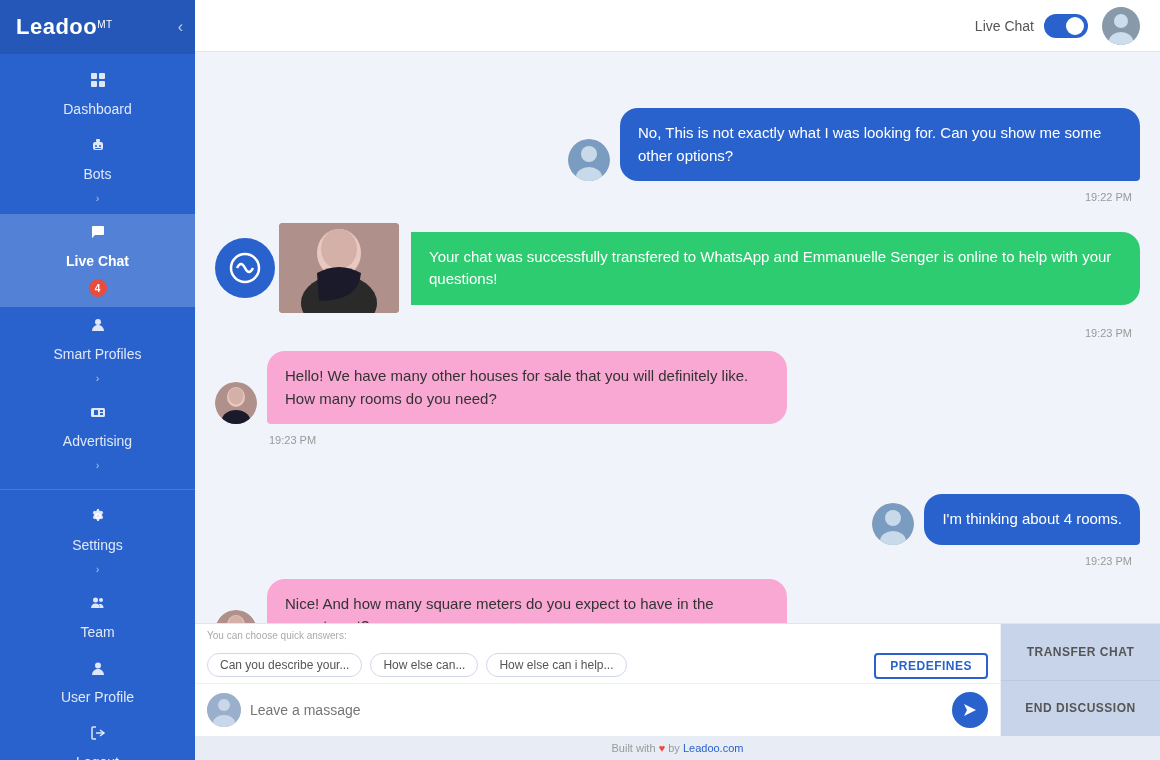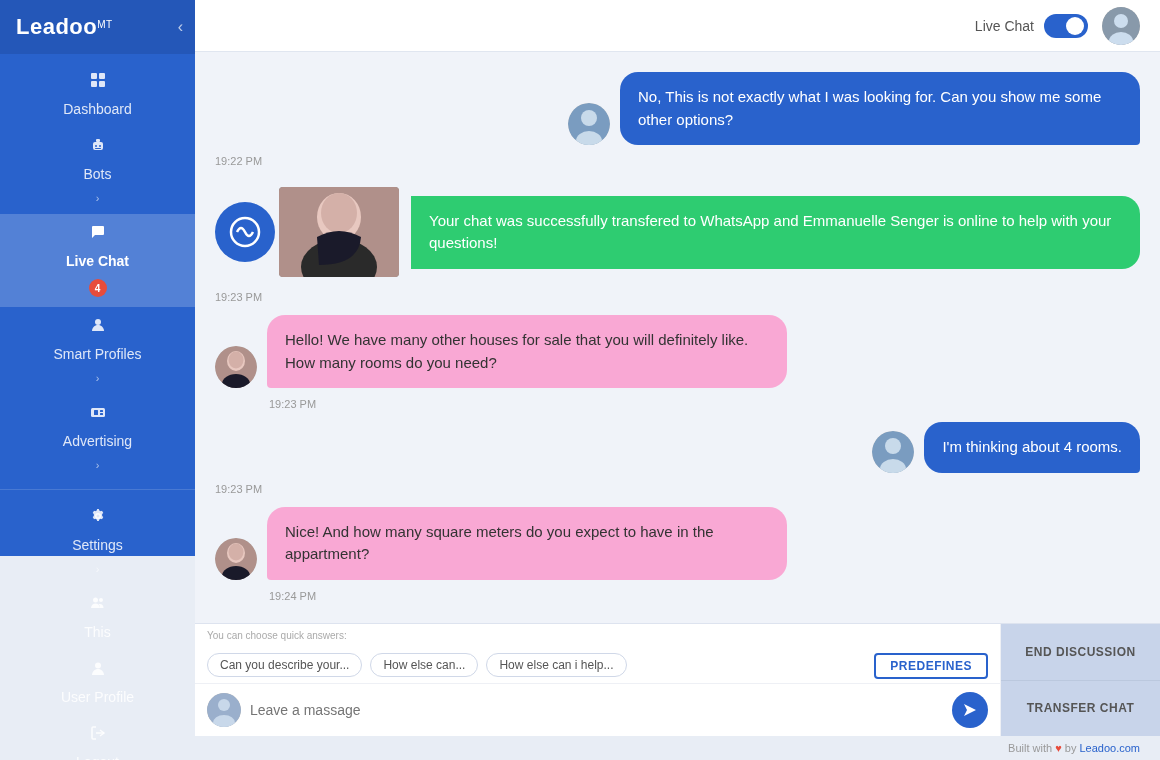--- a/index.html
+++ b/index.html
@@ -3,21 +3,21 @@
   <meta charset="utf-8">
   <style>
     * { margin: 0; padding: 0; box-sizing: border-box; }
     body { font-family: 'Segoe UI', Arial, sans-serif; background: #e8edf5; width: 1160px; height: 760px; overflow: hidden; display: flex; }
 
     
     .sidebar {
       width: 195px;
       min-width: 195px;
       background: #2962cc;
-      height: 556px;
+      height: 760px;
       display: flex;
       flex-direction: column;
       position: relative;
     }
     .sidebar-logo {
       display: flex;
       align-items: center;
       justify-content: space-between;
       padding: 14px 12px 14px 16px;
       background: #2457b8;
@@ -176,31 +176,32 @@
       max-width: 520px;
       padding: 14px 18px;
       border-radius: 18px;
       font-size: 15px;
       line-height: 1.5;
     }
     .bubble.user {
       background: #2962cc;
       color: white;
       border-bottom-right-radius: 4px;
+      margin-top: 36px;
     }
     .bubble.agent {
       background: #f9a8d4;
       color: #333;
       border-bottom-left-radius: 4px;
     }
 
     .timestamp {
       font-size: 11px;
       color: #999;
-      text-align: left;
+      text-align: right;
       padding-right: 8px;
       margin-top: 2px;
       margin-bottom: 8px;
     }
     .timestamp.left { text-align: left; padding-left: 54px; }
 
     
     .transfer-notification {
       display: flex;
       align-items: center;
@@ -343,21 +344,21 @@
       padding: 0 10px;
     }
     .action-btn:first-child {
       border-bottom: 1px solid #bbc8de;
     }
 
     
     .footer {
       background: #e8edf5;
       padding: 6px 20px;
-      text-align: right;
+      text-align: center;
       font-size: 11px;
       color: #999;
     }
     .footer a { color: #2962cc; text-decoration: none; }
 
     
     .chat-area::-webkit-scrollbar { width: 6px; }
     .chat-area::-webkit-scrollbar-thumb { background: #ccc; border-radius: 3px; }
   </style>
 </head>
@@ -450,21 +451,21 @@
 
     <div class="nav-item">
       <span class="nav-icon">
         <svg width="16" height="16" viewBox="0 0 16 16" fill="none">
             <circle cx="5.5" cy="5" r="2.5" fill="rgba(255,255,255,0.85)"></circle>
             <circle cx="11" cy="5" r="2" fill="rgba(255,255,255,0.85)"></circle>
             <path d="M1 13c0-2.485 2.015-4.5 4.5-4.5S10 10.515 10 13H1z" fill="rgba(255,255,255,0.85)"></path>
             <path d="M10 9c1.933 0 3.5 1.567 3.5 3.5V13H10v-.5c0-1.38-.595-2.617-1.543-3.473A3.49 3.49 0 0110 9z" fill="rgba(255,255,255,0.85)"></path>
           </svg>
       </span>
-      <span class="nav-label">This</span>
+      <span class="nav-label">Team</span>
     </div>
 
     <div class="nav-item">
       <span class="nav-icon">
         <svg width="16" height="16" viewBox="0 0 16 16" fill="none">
             <circle cx="8" cy="5.5" r="3" fill="rgba(255,255,255,0.85)"></circle>
             <path d="M2 15c0-3.314 2.686-6 6-6s6 2.686 6 6H2z" fill="rgba(255,255,255,0.85)"></path>
           </svg>
       </span>
       <span class="nav-label">User Profile</span>
@@ -603,22 +604,22 @@
         </div>
         <input class="input-field" type="text" placeholder="Leave a massage" style="">
         <button class="send-btn">
           <svg width="16" height="16" viewBox="0 0 16 16" fill="none">
               <path d="M14 8L2 2l3 6-3 6 12-6z" fill="white"></path>
             </svg>
         </button>
       </div>
     </div>
     <div class="chat-input-right">
+      <button class="action-btn">TRANSFER CHAT</button>
       <button class="action-btn">END DISCUSSION</button>
-      <button class="action-btn">TRANSFER CHAT</button>
     </div>
   </div>
 
   <div class="footer">
     <span>
       <span>Built with</span>
       <span style="color:#e74c3c;">♥</span>
       <span>by</span>
       <a href="#">Leadoo.com</a>
     </span>

